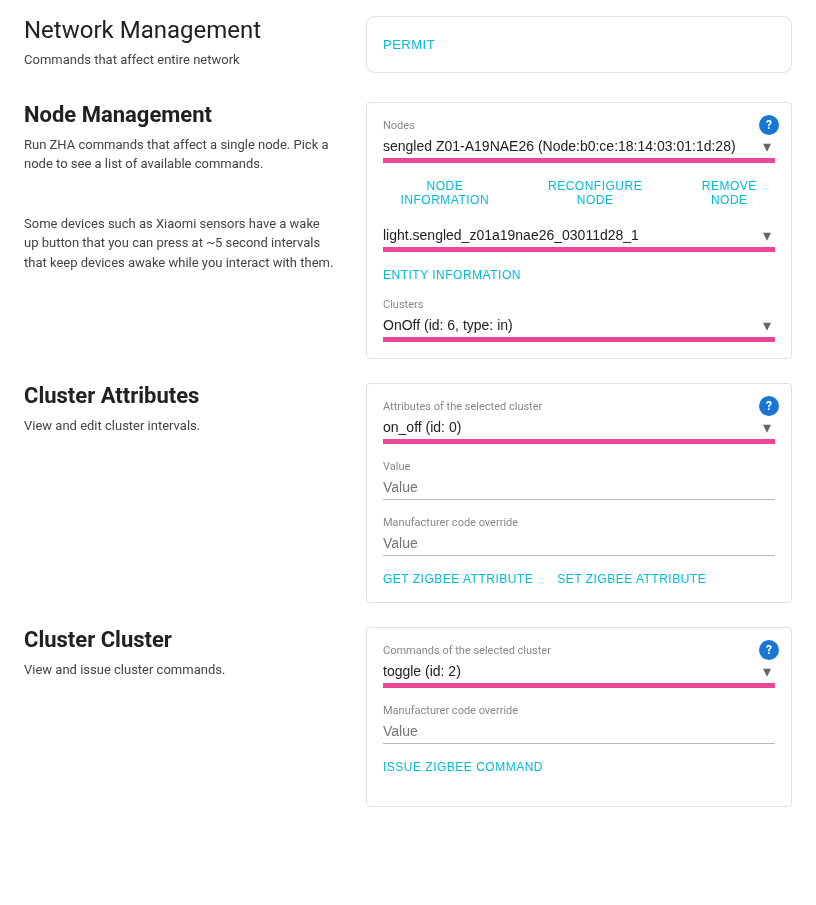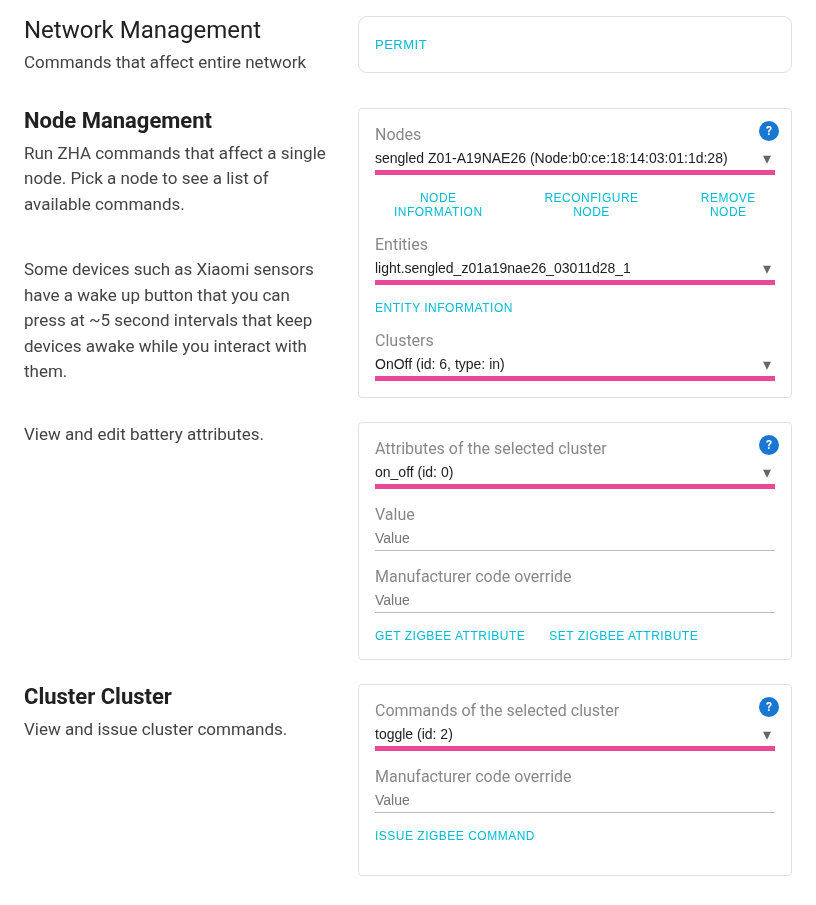--- a/index.html
+++ b/index.html
@@ -21,36 +21,36 @@
 
     h2 {
       font-size: 22px;
       font-weight: 700;
       color: #212121;
       margin-bottom: 8px;
     }
 
     .page-section {
       display: flex;
-      gap: 24px;
+      gap: 32px;
       margin-bottom: 24px;
       align-items: flex-start;
     }
 
     .left-col {
       flex: 0 0 310px;
       max-width: 310px;
     }
 
     .right-col {
       flex: 1;
     }
 
     .description {
-      font-size: 17px;
+      font-size: 13px;
       color: #444;
       line-height: 1.5;
       margin-bottom: 8px;
     }
 
     .card {
       border: 1px solid #e0e0e0;
       border-radius: 4px;
       padding: 16px;
       position: relative;
@@ -68,21 +68,21 @@
       color: #fff;
       display: flex;
       align-items: center;
       justify-content: center;
       font-size: 12px;
       font-weight: bold;
       cursor: pointer;
     }
 
     .field-label {
-      font-size: 16px;
+      font-size: 11px;
       color: #888;
       margin-bottom: 2px;
     }
 
     .select-wrapper {
       position: relative;
       border-bottom: 5px solid #ec4899;
       margin-bottom: 16px;
     }
 
@@ -197,21 +197,20 @@
         </select>
         <span class="select-arrow">▾</span>
       </div>
 
       <div class="link-buttons">
         <button class="link-btn">NODE INFORMATION</button>
         <button class="link-btn">RECONFIGURE NODE</button>
         <button class="link-btn">REMOVE NODE</button>
       </div>
 
-      <div class="field-label">Entities</div>
       <div class="select-wrapper">
         <select>
           <option>light.sengled_z01a19nae26_03011d28_1</option>
         </select>
         <span class="select-arrow">▾</span>
       </div>
 
       <div class="link-buttons">
         <button class="link-btn">ENTITY INFORMATION</button>
       </div>
@@ -222,21 +221,22 @@
           <option>OnOff (id: 6, type: in)</option>
         </select>
         <span class="select-arrow">▾</span>
       </div>
     </div>
   </div>
 </div>
 
 <div class="page-section">
   <div class="left-col">
-    <p class="description">View and edit battery attributes.</p>
+    <h2>Cluster Attributes</h2>
+    <p class="description">View and edit cluster intervals.</p>
   </div>
   <div class="right-col">
     <div class="card">
       <div class="help-icon">?</div>
 
       <div class="field-label">Attributes of the selected cluster</div>
       <div class="select-wrapper">
         <select>
           <option>on_off (id: 0)</option>
         </select>

